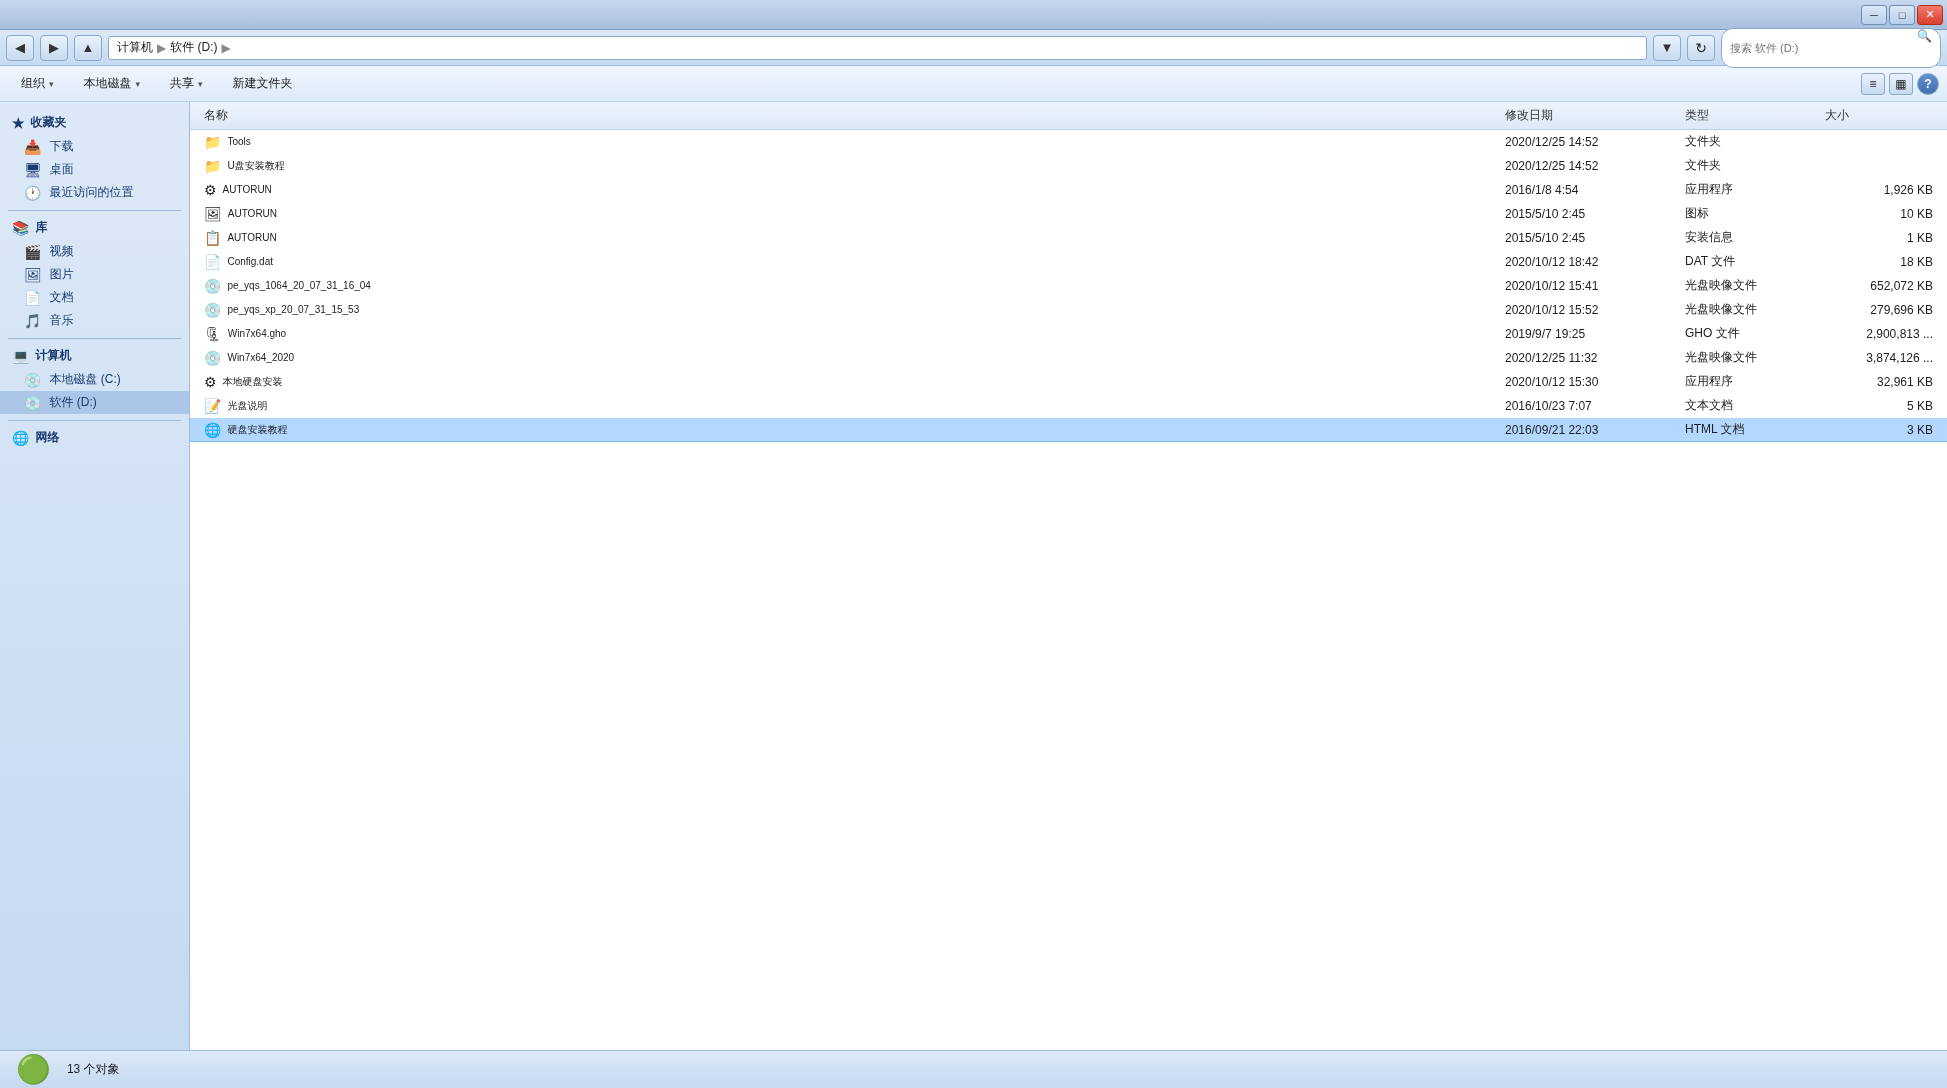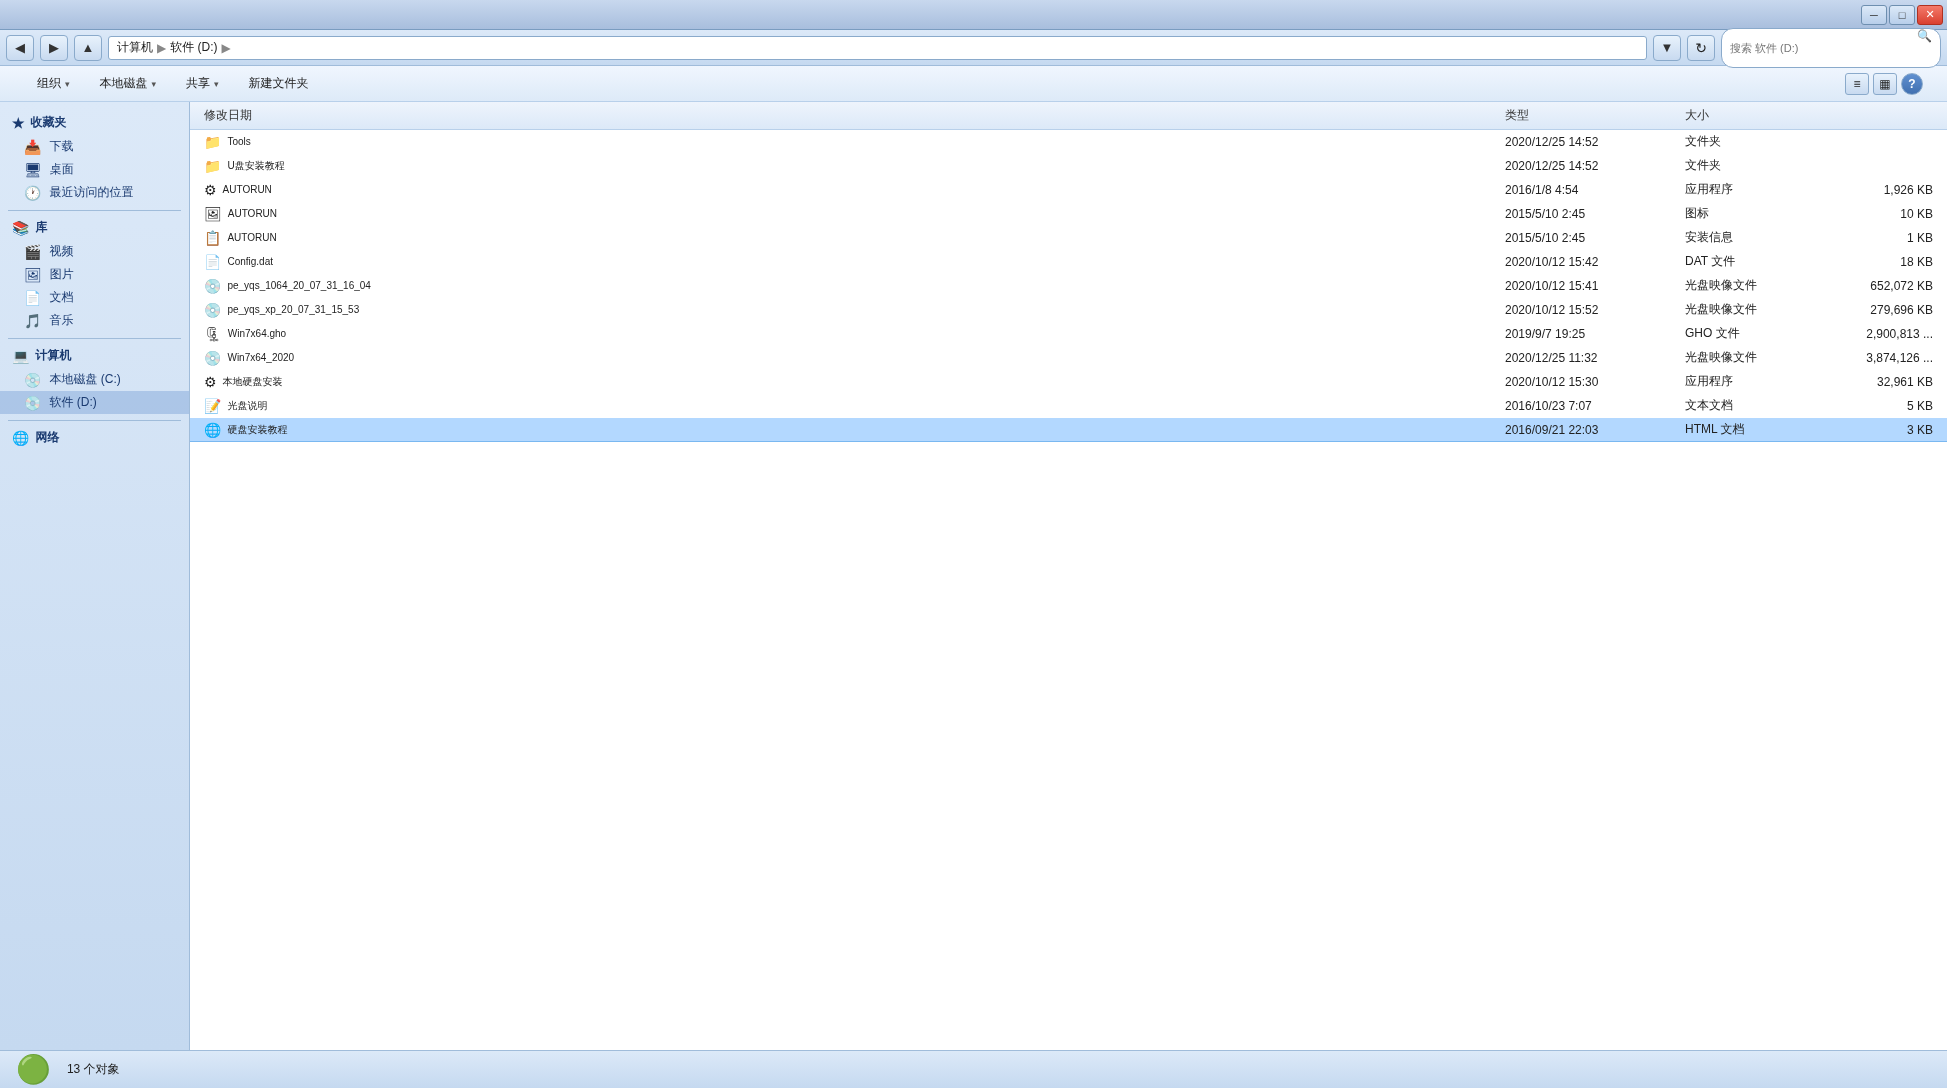--- a/index.html
+++ b/index.html
@@ -113,21 +113,21 @@
       color: #888;
     }
 
     
     .toolbar {
       height: 36px;
       background: linear-gradient(to bottom, #f0f6fe, #ddeaf8);
       border-bottom: 1px solid #b8d0ea;
       display: flex;
       align-items: center;
-      padding: 0 24px;
+      padding: 0 8px;
       gap: 4px;
     }
     .toolbar-btn {
       height: 26px;
       padding: 0 12px;
       border: 1px solid transparent;
       border-radius: 3px;
       background: transparent;
       cursor: pointer;
       font-size: 12px;
@@ -404,20 +404,21 @@
       <div class="sidebar-group-header">
         <span class="icon">🌐</span>
         <span>网络</span>
       </div>
     </div>
   </div>
 
   <div class="file-area">
 
     <div class="column-header">
+      <div class="col-header">名称</div>
       <div class="col-header">修改日期</div>
       <div class="col-header">类型</div>
       <div class="col-header">大小</div>
     </div>
 
     <div class="file-list" id="file-list">
     <div class="file-row">
       <div class="file-cell">
         <span class="file-icon">📁</span>
         <span class="file-name">Tools</span>
@@ -460,21 +461,21 @@
       </div>
       <div class="file-cell">2015/5/10 2:45</div>
       <div class="file-cell">安装信息</div>
       <div class="file-cell" style="justify-content:flex-end;">1 KB</div>
     </div>
         <div class="file-row">
       <div class="file-cell">
         <span class="file-icon">📄</span>
         <span class="file-name">Config.dat</span>
       </div>
-      <div class="file-cell">2020/10/12 15:42</div>
+      <div class="file-cell">2020/10/12 18:42</div>
       <div class="file-cell">DAT 文件</div>
       <div class="file-cell" style="justify-content:flex-end;">18 KB</div>
     </div>
         <div class="file-row">
       <div class="file-cell">
         <span class="file-icon">💿</span>
         <span class="file-name">pe_yqs_1064_20_07_31_16_04</span>
       </div>
       <div class="file-cell">2020/10/12 15:41</div>
       <div class="file-cell">光盘映像文件</div>

